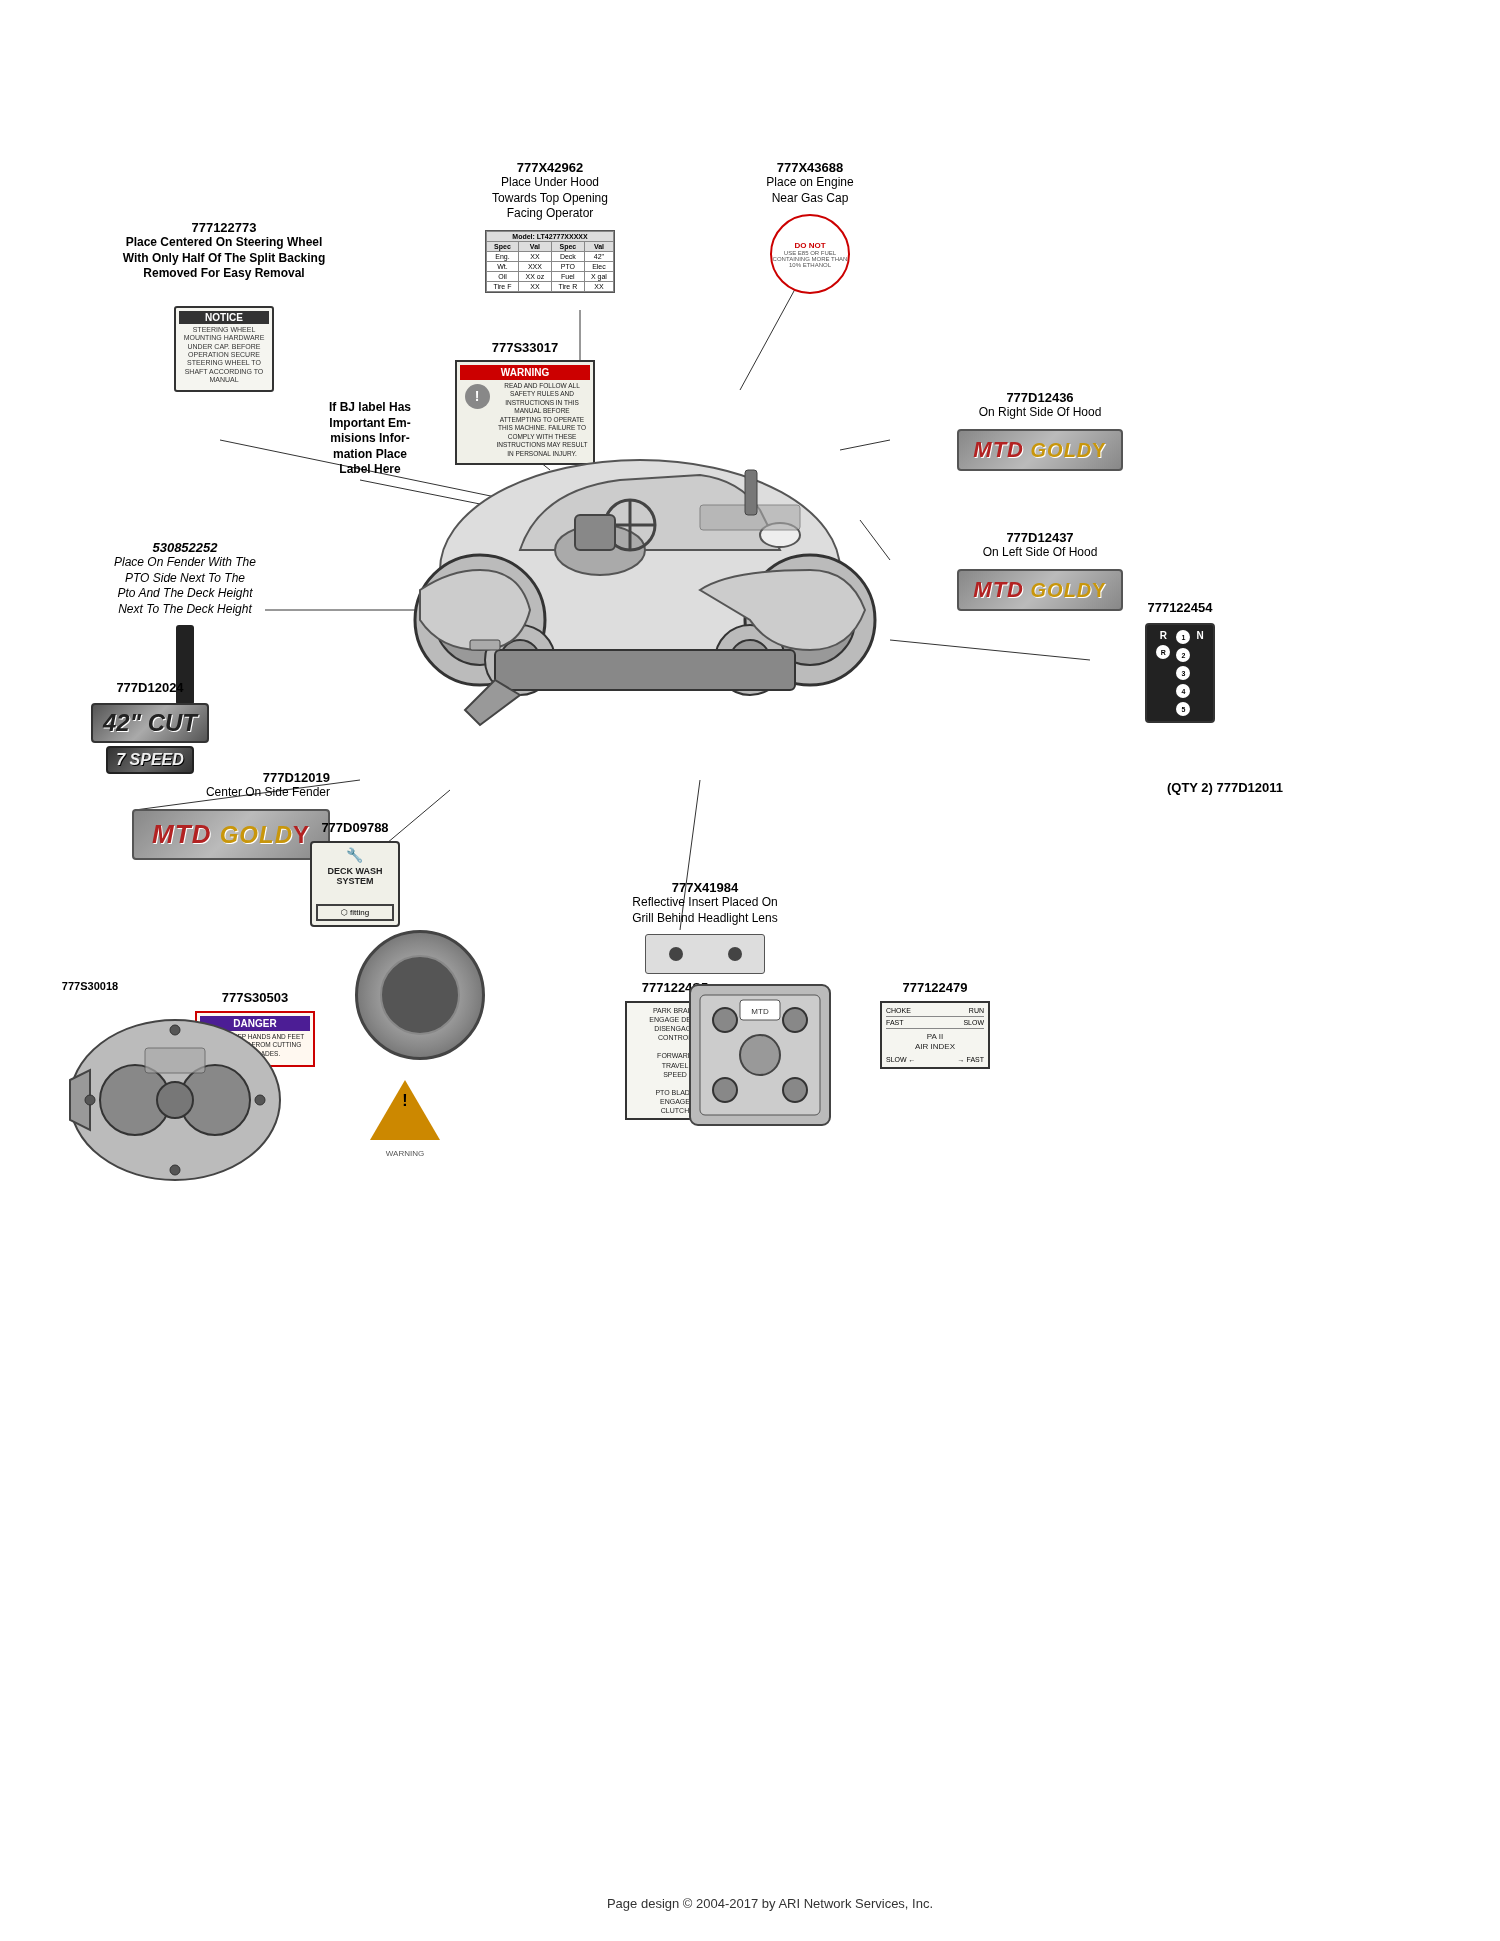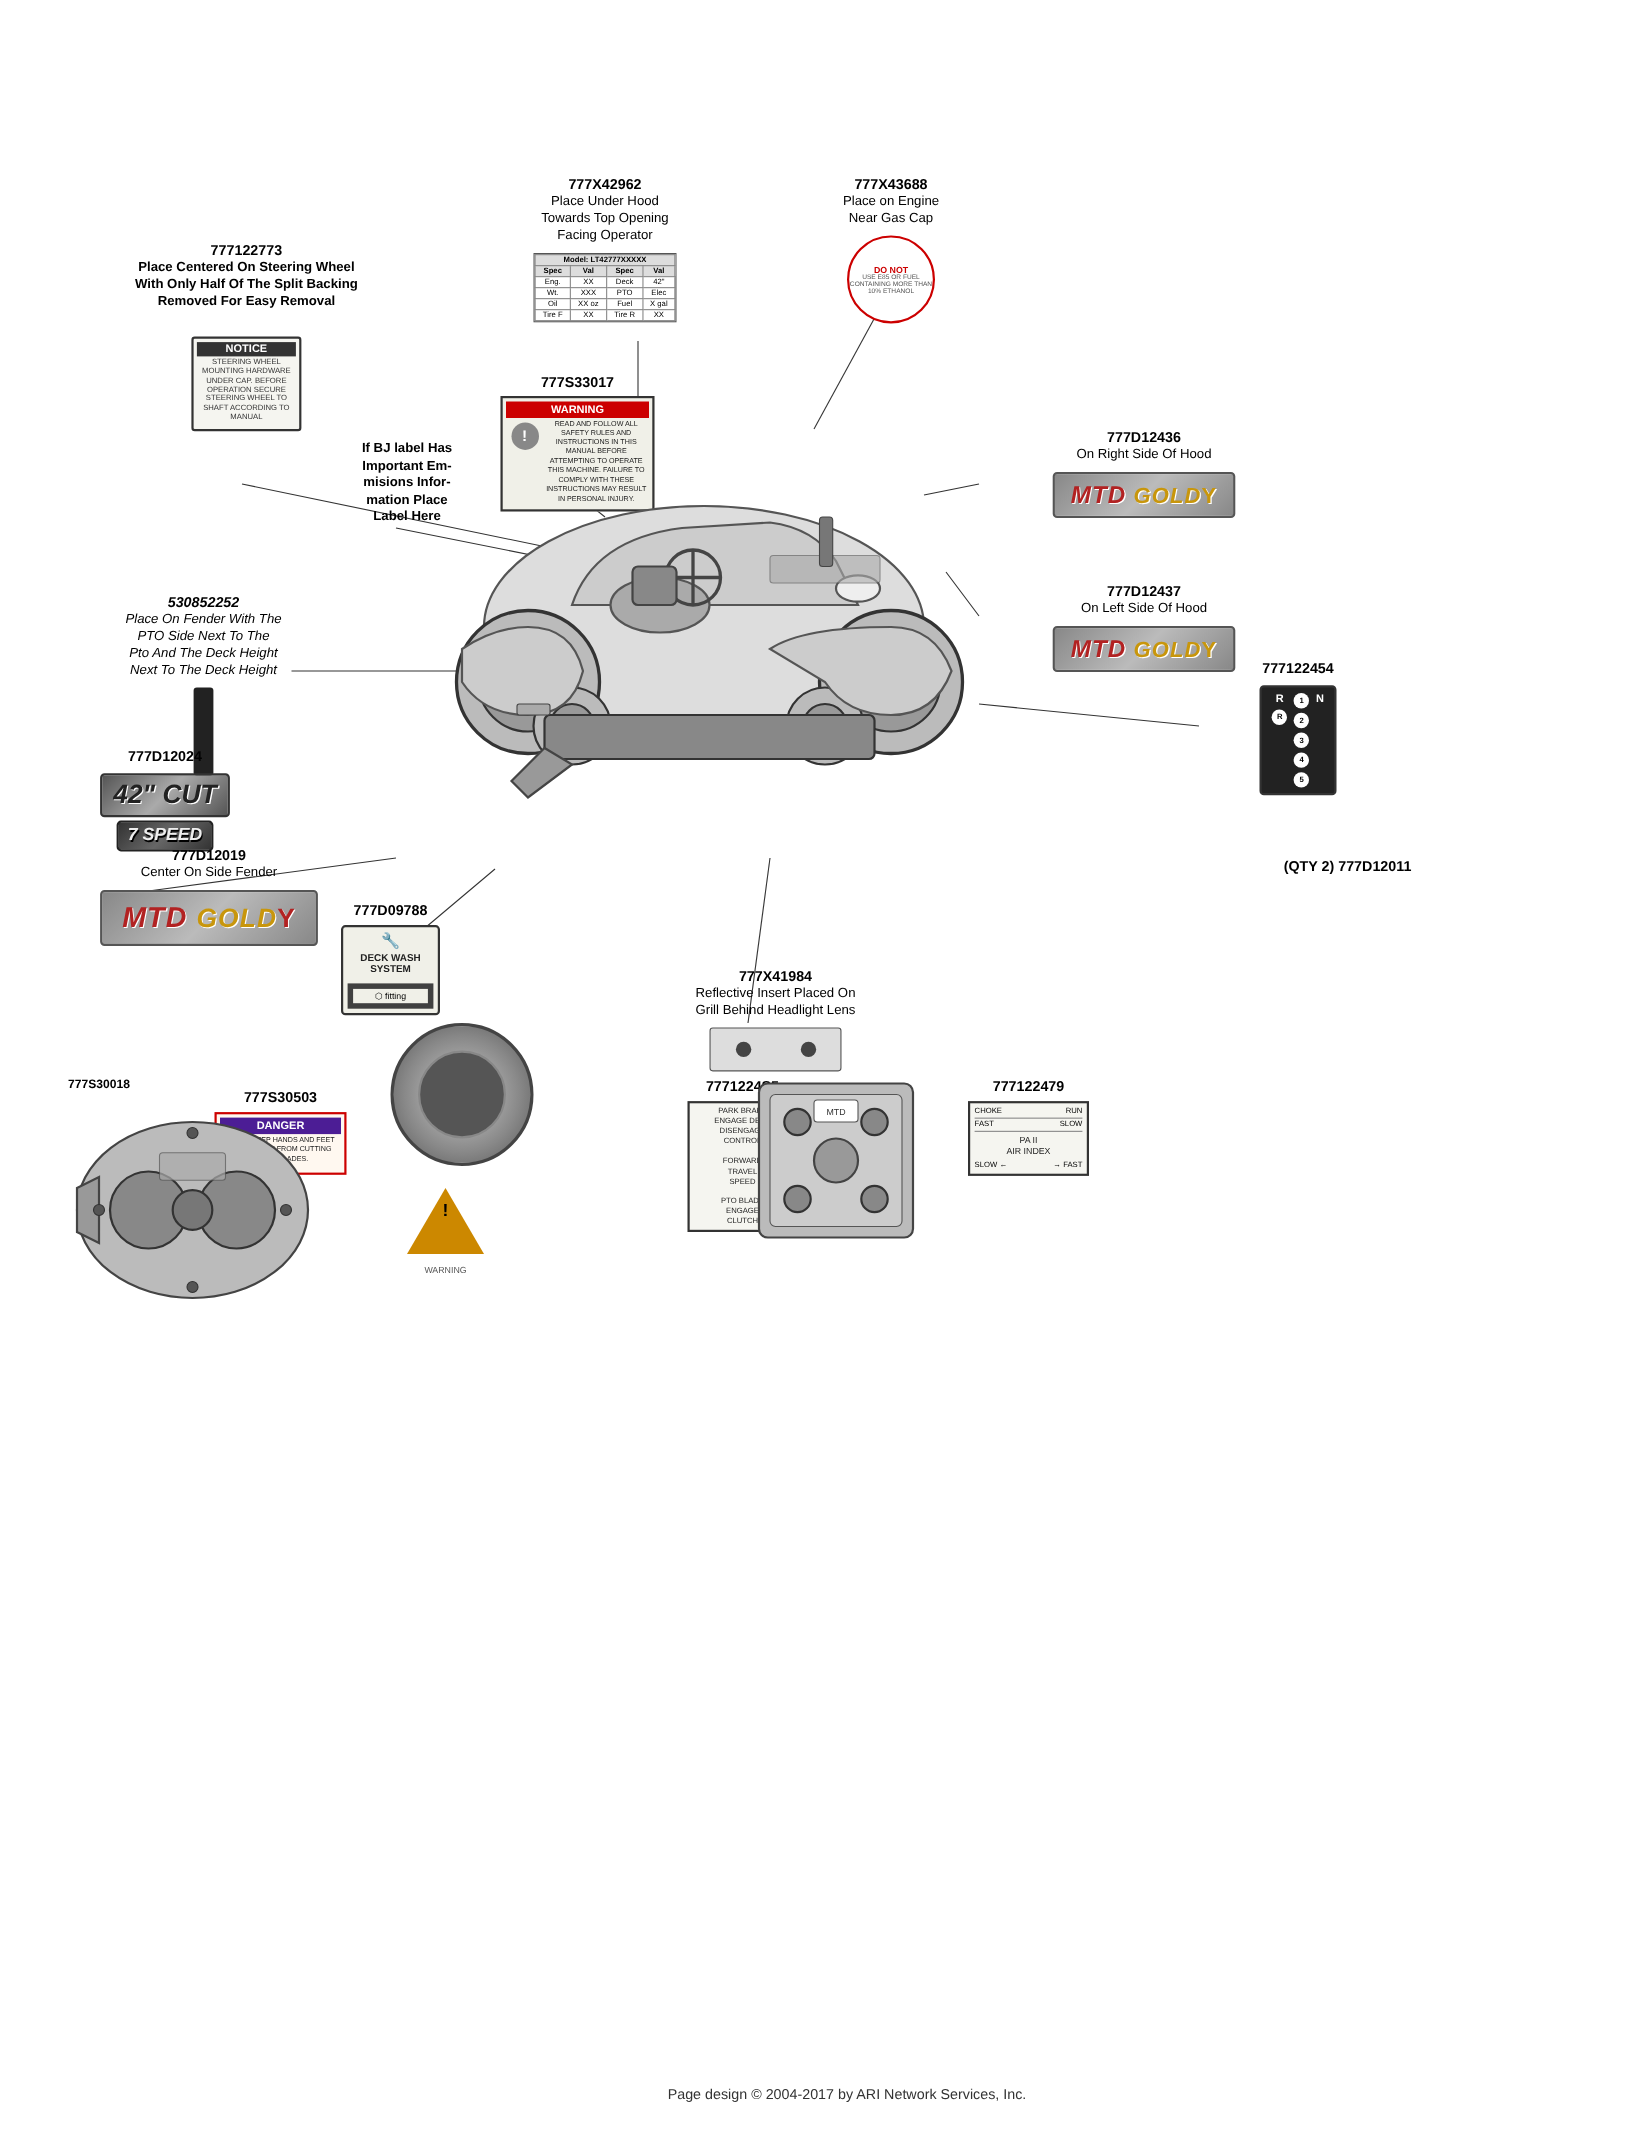--- a/index.html
+++ b/index.html
@@ -649,37 +649,37 @@
           </div>
         </div>
         <div>
           <div class="speed-badge">
             <span class="speed-text">7 SPEED</span>
           </div>
         </div>
       </div>
     </div>
 
-    <div class="label-item" style="left:30px; top:750px; width:280px;">
+    <div class="label-item" style="left:30px; top:750px; width:280px;text-align:right;">
       <span class="part-number">777D12019</span>
       <span class="part-desc">Center On Side Fender</span>
       <div style="margin-top:8px;">
         <div class="mtd-logo-box" style="padding: 8px 18px;">
           <span class="mtd-logo-text" style="font-size:26px;"><span>MTD</span> <span class="goldy" style="font-size:24px;">GOLD<span style="font-style:normal;">Y</span></span></span>
         </div>
       </div>
     </div>
 
     <div class="label-item" style="left:260px; top:800px; width:150px;">
       <span class="part-number">777D09788</span>
       <div style="margin-top:6px;">
         <div class="deck-wash-sticker">
           <div style="font-size:14px; font-weight:bold; margin-bottom:3px;">🔧</div>
           <div class="deck-wash-text">DECK WASH<br>SYSTEM</div>
-          <div style="margin-top:8px; font-size:8px; border:5px solid #404040; padding:2px;">⬡ fitting</div>
+          <div style="margin-top:18px; font-size:8px; border:2px solid #404040; padding:2px;">⬡ fitting</div>
         </div>
       </div>
     </div>
 
     <div class="label-item" style="left:570px; top:860px; width:230px;">
       <span class="part-number">777X41984</span>
       <span class="part-desc">Reflective Insert Placed On<br>Grill Behind Headlight Lens</span>
       <div style="margin-top:8px;">
         <div class="reflective-insert">
           <div class="reflect-dot"></div>

